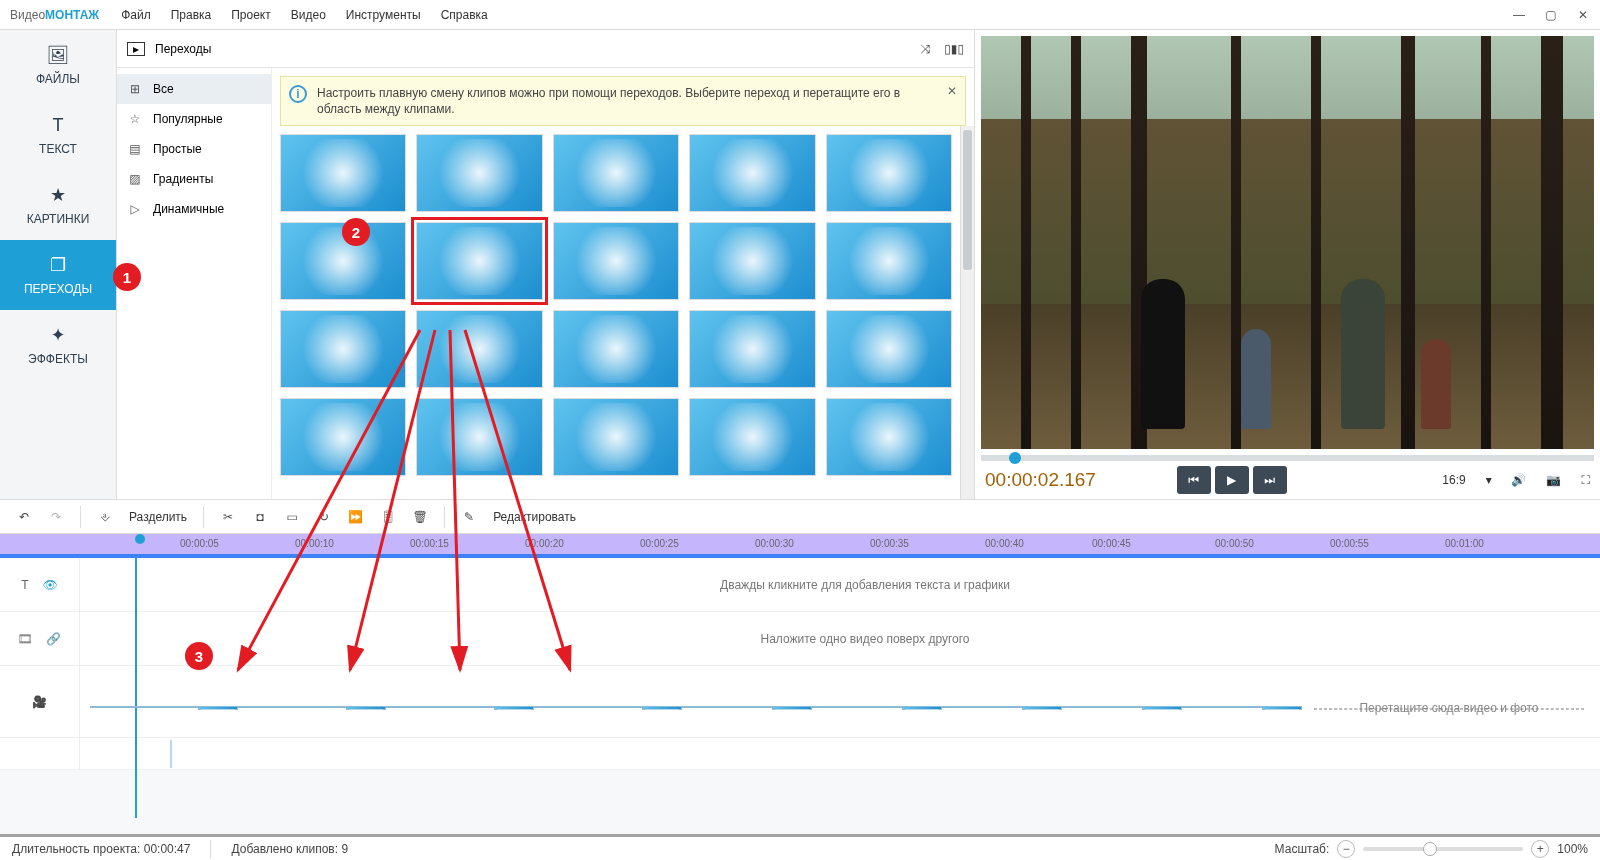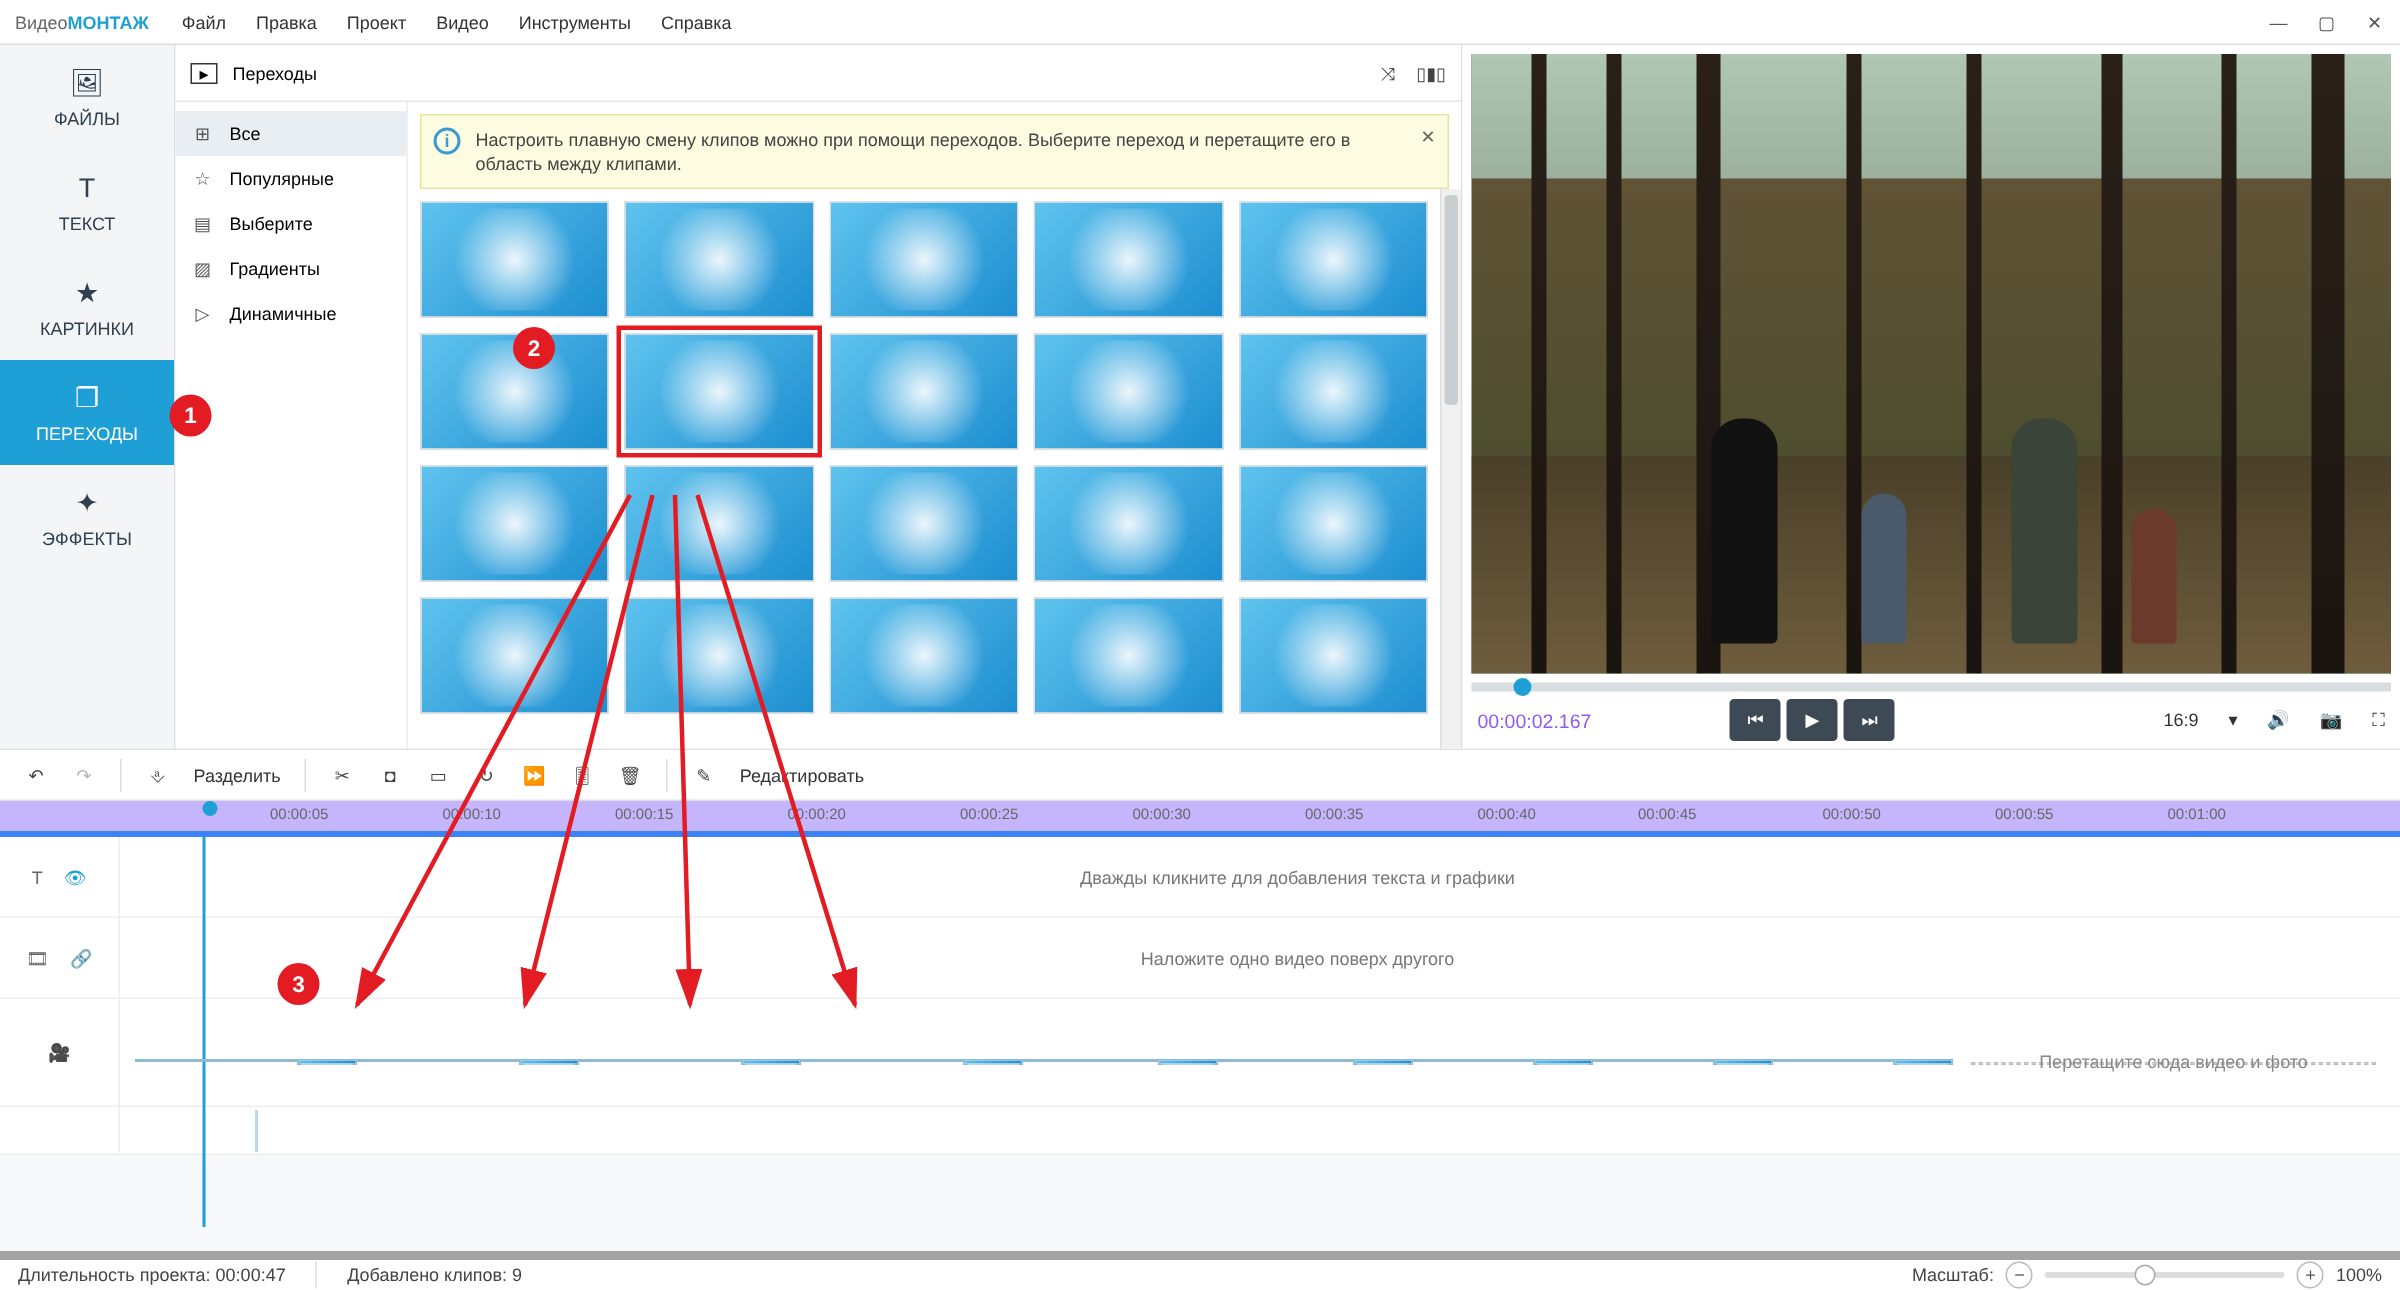--- a/index.html
+++ b/index.html
@@ -40,21 +40,21 @@
 .preview{width:625px;background:#fff;display:flex;flex-direction:column}
 .preview-img{flex:1;margin:6px;background:linear-gradient(#6a5538 0%,#3e4a2a 100%);position:relative;overflow:hidden}
 .sky{position:absolute;top:0;left:0;right:0;height:20%;background:linear-gradient(#b0c7b4,#9bb19e)}
 .tree{position:absolute;bottom:0;width:10px;background:linear-gradient(#2a2018,#1a1410);top:0}
 .person{position:absolute;bottom:20px;width:44px;height:150px;background:#1e2930;border-radius:20px 20px 4px 4px}
 .person.small{width:30px;height:100px}
 .ground{position:absolute;bottom:0;left:0;right:0;height:35%;background:linear-gradient(#4a3f28,#6e5d3d)}
 .prog{height:6px;background:#d8dde0;margin:0 6px;position:relative}
 .prog .dot{position:absolute;left:28px;top:-3px;width:12px;height:12px;border-radius:50%;background:#1e9fd6}
 .pv-ctrl{height:38px;display:flex;align-items:center;padding:0 10px;gap:6px}
-.tc{color:#8b5cf6;font-size:13px}
+.tc{color:#a16207;font-size:19px}
 .pbtns{margin-left:auto;margin-right:auto;display:flex;gap:4px}
 .pbtn{width:34px;height:28px;background:#3d4a56;color:#fff;display:flex;align-items:center;justify-content:center;cursor:pointer;border-radius:3px}
 .pv-right{margin-left:auto;display:flex;align-items:center;gap:20px;color:#333}
 
 .tl-toolbar{height:34px;background:#fff;border-bottom:1px solid #ddd;display:flex;align-items:center;padding:0 10px;gap:4px}
 .tbtn{width:28px;height:28px;display:flex;align-items:center;justify-content:center;color:#444;cursor:pointer;border-radius:3px}
 .tsep{width:1px;height:22px;background:#ddd;margin:0 6px}
 .tlabel{padding:0 6px;color:#333}
 .save-btn{margin-left:auto;background:#1fb254;color:#fff;height:34px;padding:0 20px;display:flex;align-items:center;font-weight:600;font-size:13px;cursor:pointer;margin-right:-10px}
 
@@ -71,21 +71,21 @@
 .track-body{flex:1;position:relative;padding-left:50px;font-size:12px;color:#777;display:flex;align-items:center;justify-content:center}
 .video-track{height:72px}
 .clips{position:absolute;left:10px;top:4px;bottom:4px;display:flex;align-items:stretch;gap:0}
 .clip{width:108px;background:linear-gradient(#4a5238,#2e3424);border:1px solid #8dbad4;position:relative}
 .trans{width:40px;background:linear-gradient(135deg,#5fc3ee,#1d8ed0);border:1px solid #8dbad4;display:flex;align-items:flex-end;justify-content:center;font-size:9px;color:#fff;padding-bottom:2px;position:relative}
 .trans::before{content:"";position:absolute;top:2px;left:2px;right:2px;height:6px;background:rgba(255,255,255,.4)}
 .dropzone{position:absolute;right:16px;top:6px;bottom:6px;width:270px;border:1px dashed #bbb;display:flex;align-items:center;justify-content:center;text-align:center;color:#888;line-height:1.4}
 .audio-track{height:28px;background:#e9f4fb;border:1px solid #b9d9ec;margin-left:90px;margin-right:380px}
 .audio-row{height:32px;border-bottom:1px solid #eee;display:flex;align-items:center}
 
-.status{position:absolute;bottom:0;left:0;right:0;height:26px;background:#fff;border-top:6px solid #a3a3a3;display:flex;align-items:center;padding:0 12px;color:#444;gap:20px}
+.status{position:absolute;bottom:0;left:0;right:0;height:26px;background:#fff;border-top:3px solid #a3a3a3;display:flex;align-items:center;padding:0 12px;color:#444;gap:20px}
 .status .sep{width:1px;height:18px;background:#ddd}
 .zoom{margin-left:auto;display:flex;align-items:center;gap:8px}
 .zslider{width:160px;height:4px;background:#ddd;border-radius:2px;position:relative}
 .zslider .zh{position:absolute;left:60px;top:-5px;width:14px;height:14px;border-radius:50%;background:#fff;border:1px solid #aaa}
 .zbtn{width:18px;height:18px;border:1px solid #bbb;border-radius:50%;display:flex;align-items:center;justify-content:center;cursor:pointer;color:#555}
 
 .badge{position:absolute;width:28px;height:28px;border-radius:50%;background:#e31b23;color:#fff;display:flex;align-items:center;justify-content:center;font-weight:bold;font-size:15px;z-index:50}
 
 .arrows{position:absolute;top:0;left:0;width:1600px;height:860px;pointer-events:none;z-index:40}
 svg{overflow:visible}
@@ -147,21 +147,21 @@
         <div class="cat active">
             <span class="ci">⊞</span>
             <span>Все</span>
           </div>
         <div class="cat">
             <span class="ci">☆</span>
             <span>Популярные</span>
           </div>
         <div class="cat">
             <span class="ci">▤</span>
-            <span>Выберите</span>
+            <span>Простые</span>
           </div>
         <div class="cat">
             <span class="ci">▨</span>
             <span>Градиенты</span>
           </div>
         <div class="cat">
             <span class="ci">▷</span>
             <span>Динамичные</span>
           </div>
       </div>

